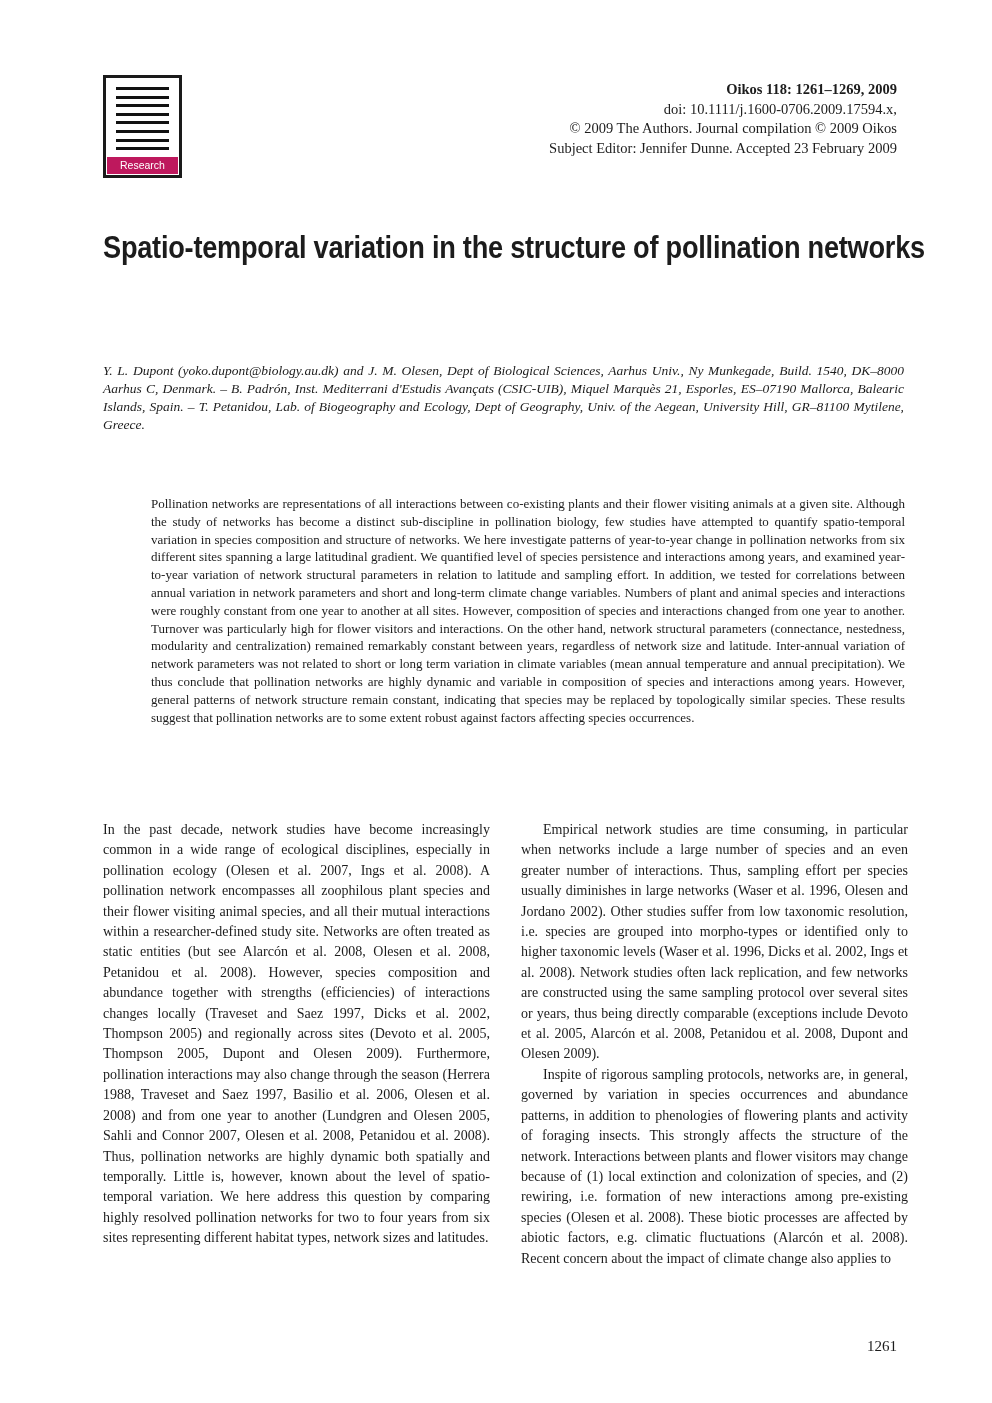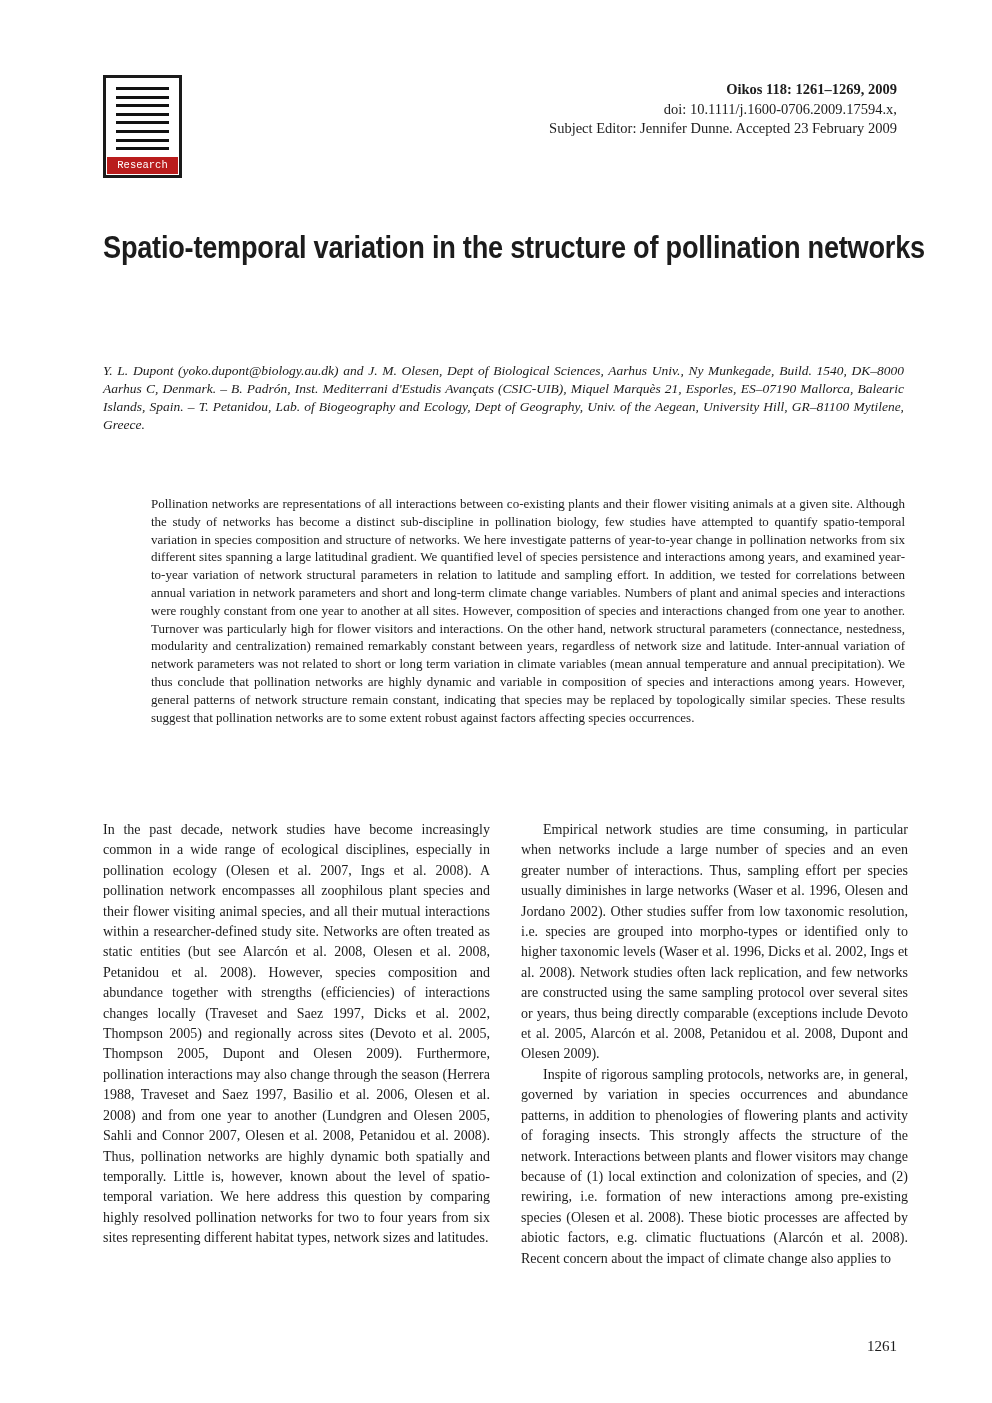--- a/index.html
+++ b/index.html
@@ -20,23 +20,23 @@
     width: 73px; height: 97px;
     border: 3px solid #1a1a1a;
     background: #ffffff;
   }
   .logo-lines { position: absolute; top: 9px; left: 10px; right: 10px; }
   .logo-line { height: 3px; background: #111111; margin-bottom: 5.6px; }
   .logo-band {
     position: absolute;
     left: 1px; right: 1px; bottom: 1px;
     height: 17px;
-    background: #b91c1c;
+    background: #be185d;
     color: #ffffff;
-    font-family: Liberation Mono, monospace;
+    font-family: Liberation Sans, sans-serif;
     font-size: 10.5px;
     line-height: 17px;
     text-align: center;
   }
 
   
   .journal-header {
     position: absolute;
     top: 80px; right: 95px;
     text-align: right;
@@ -126,20 +126,21 @@
       <div class="logo-line"></div>
       <div class="logo-line"></div>
       <div class="logo-line"></div>
     </div>
     <div class="logo-band">Research</div>
   </div>
 
   <div class="journal-header">
     <div class="bold-line">Oikos 118: 1261–1269, 2009</div>
     <div>doi: 10.1111/j.1600-0706.2009.17594.x,</div>
+    <div>© 2009 The Authors. Journal compilation © 2009 Oikos</div>
     <div>Subject Editor: Jennifer Dunne. Accepted 23 February 2009</div>
   </div>
 
   <h1 class="article-title"><span class="condensed">Spatio-temporal variation in the structure of pollination networks</span></h1>
 
   <div class="affiliations">Y. L. Dupont (yoko.dupont@biology.au.dk) and J. M. Olesen, Dept of Biological Sciences, Aarhus Univ., Ny Munkegade, Build. 1540, DK–8000 Aarhus C, Denmark. – B. Padrón, Inst. Mediterrani d'Estudis Avançats (CSIC-UIB), Miquel Marquès 21, Esporles, ES–07190 Mallorca, Balearic Islands, Spain. – T. Petanidou, Lab. of Biogeography and Ecology, Dept of Geography, Univ. of the Aegean, University Hill, GR–81100 Mytilene, Greece.</div>
 
   <div class="abstract">Pollination networks are representations of all interactions between co-existing plants and their flower visiting animals at a given site. Although the study of networks has become a distinct sub-discipline in pollination biology, few studies have attempted to quantify spatio-temporal variation in species composition and structure of networks. We here investigate patterns of year-to-year change in pollination networks from six different sites spanning a large latitudinal gradient. We quantified level of species persistence and interactions among years, and examined year-to-year variation of network structural parameters in relation to latitude and sampling effort. In addition, we tested for correlations between annual variation in network parameters and short and long-term climate change variables. Numbers of plant and animal species and interactions were roughly constant from one year to another at all sites. However, composition of species and interactions changed from one year to another. Turnover was particularly high for flower visitors and interactions. On the other hand, network structural parameters (connectance, nestedness, modularity and centralization) remained remarkably constant between years, regardless of network size and latitude. Inter-annual variation of network parameters was not related to short or long term variation in climate variables (mean annual temperature and annual precipitation). We thus conclude that pollination networks are highly dynamic and variable in composition of species and interactions among years. However, general patterns of network structure remain constant, indicating that species may be replaced by topologically similar species. These results suggest that pollination networks are to some extent robust against factors affecting species occurrences.</div>
 
   <div class="body-col col-left">

